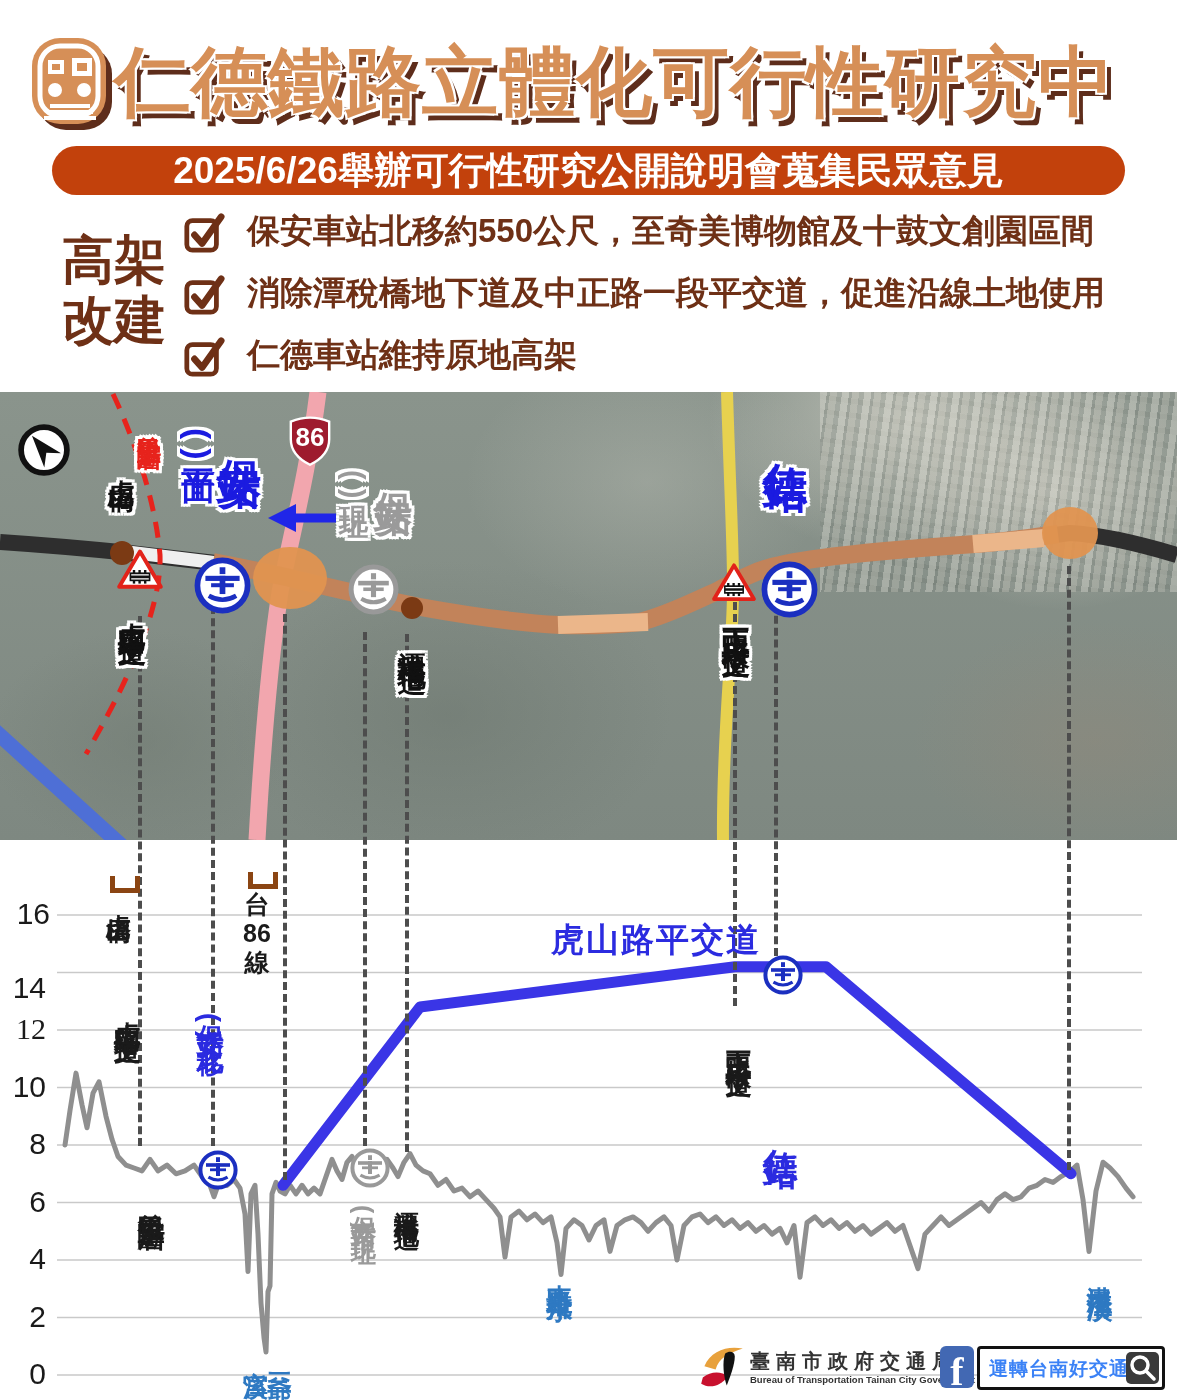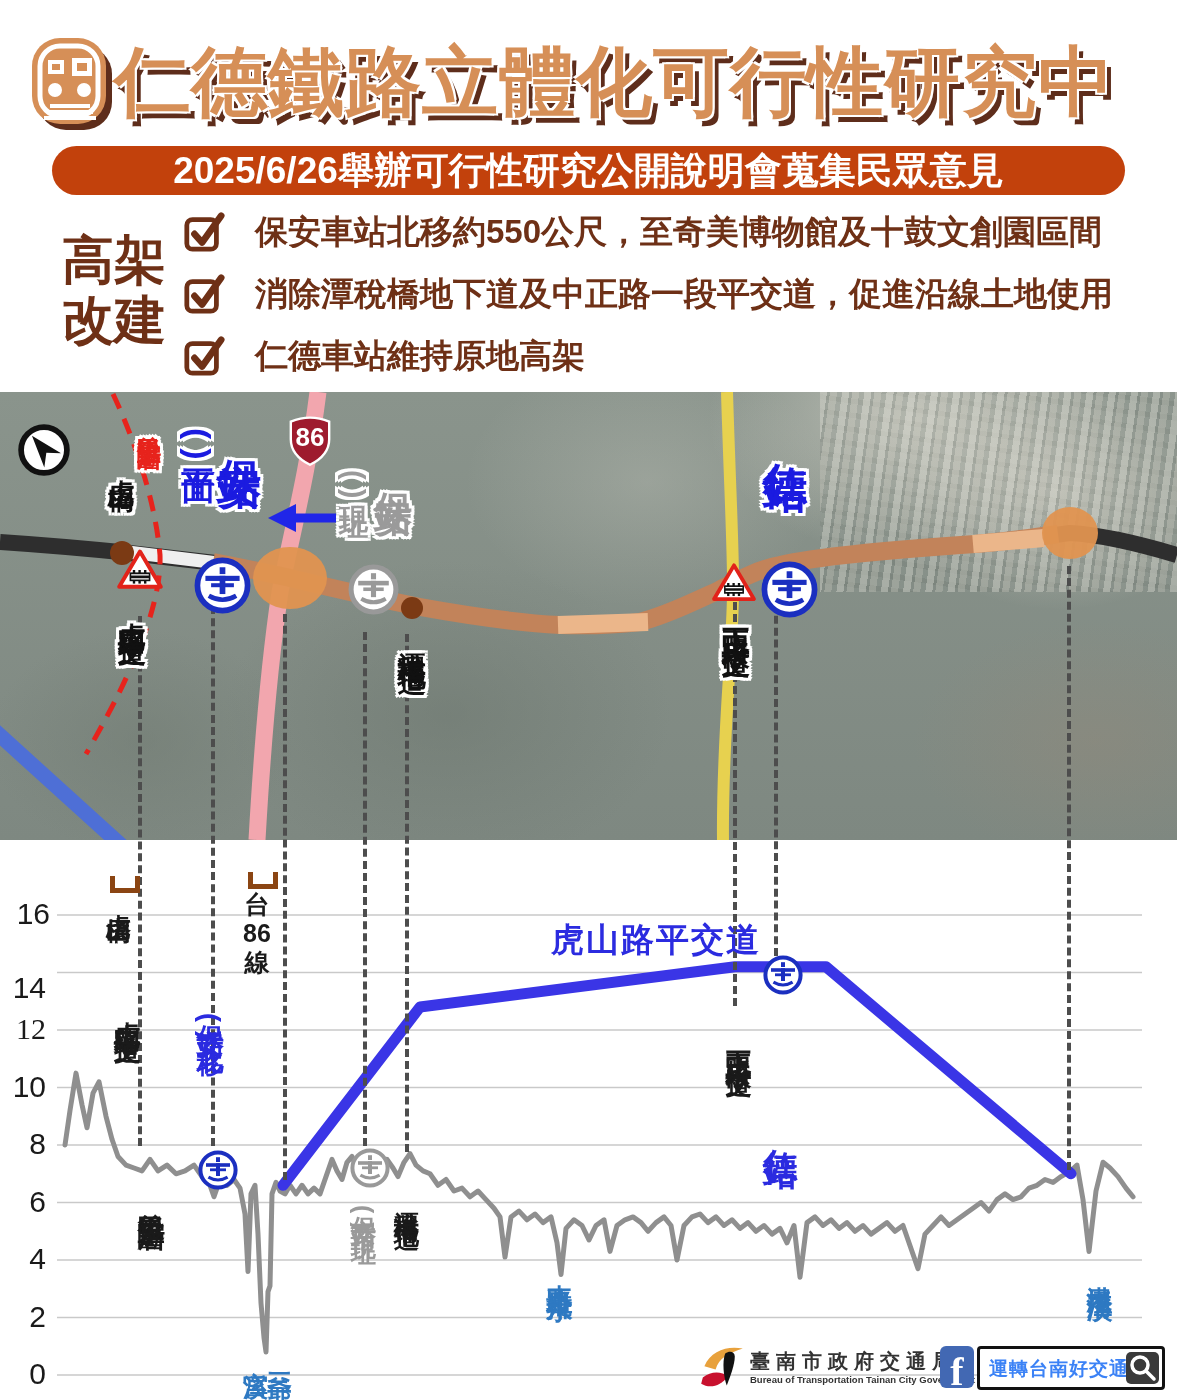--- a/index.html
+++ b/index.html
@@ -7,21 +7,21 @@
         font-family:"Liberation Sans","DejaVu Sans",sans-serif}
   .abs{position:absolute}
   .vtext{writing-mode:vertical-rl;text-orientation:mixed;font-weight:700;letter-spacing:3px;line-height:1.08;white-space:nowrap}
   .ow{text-shadow:-3px -3px 0 #fff,0 -3px 0 #fff,3px -3px 0 #fff,-3px 0 0 #fff,3px 0 0 #fff,-3px 3px 0 #fff,0 3px 0 #fff,3px 3px 0 #fff}
   .dash{position:absolute;width:0;border-left:4px dashed #4d4d4d;z-index:4}
   #title{left:114px;top:32px;width:1060px;font-size:76px;font-weight:900;color:#D68F57;white-space:nowrap;letter-spacing:1px;
          text-shadow:-2px -2px 0 #fff,2px -2px 0 #fff,-2px 2px 0 #fff,2px 2px 0 #fff,6px 7px 0 #5E2D1B}
   #banner{left:52px;top:146px;width:1073px;height:49px;background:#c2410c;border-radius:25px;color:#fff;
           font-size:37px;font-weight:800;text-align:center;line-height:50px;white-space:nowrap}
   #hl-label{left:62px;top:230px;font-size:52px;font-weight:900;color:#6E3016;line-height:60px}
-  .hl-row{position:absolute;left:183px;display:flex;align-items:center;gap:30px;height:44px}
+  .hl-row{position:absolute;left:183px;display:flex;align-items:flex-end;gap:22px;height:44px}
   .hl-text{font-size:33px;font-weight:800;color:#6E3016;white-space:nowrap}
   #map{left:0;top:392px;width:1177px;height:448px;background:
        radial-gradient(300px 200px at 78% 6%, rgba(228,225,214,.55), transparent 70%),
        radial-gradient(240px 170px at 90% 22%, rgba(222,219,208,.5), transparent 70%),
        radial-gradient(260px 180px at 55% 20%, rgba(205,206,196,.28), transparent 70%),
        radial-gradient(220px 160px at 12% 78%, rgba(112,122,113,.5), transparent 70%),
        radial-gradient(320px 220px at 38% 72%, rgba(104,114,106,.45), transparent 70%),
        radial-gradient(260px 170px at 93% 78%, rgba(148,136,120,.4), transparent 70%),
        linear-gradient(180deg,#8A948C,#7E8881)}
   .urban{position:absolute;left:820px;top:392px;width:357px;height:200px;opacity:.45;z-index:1;

